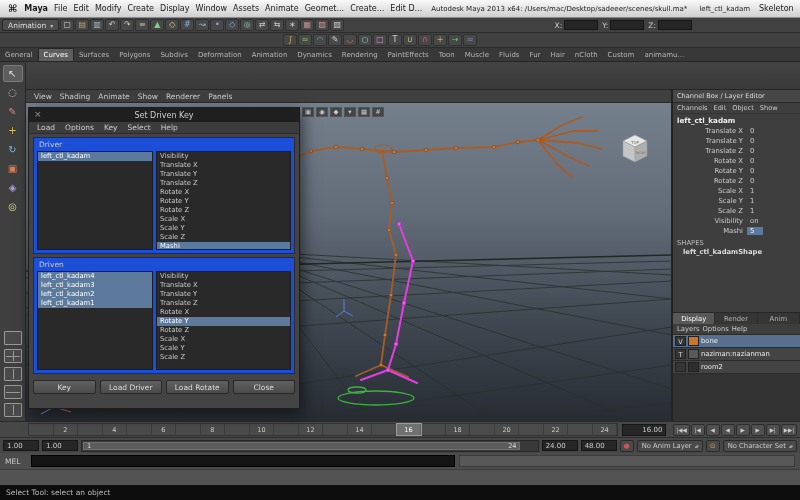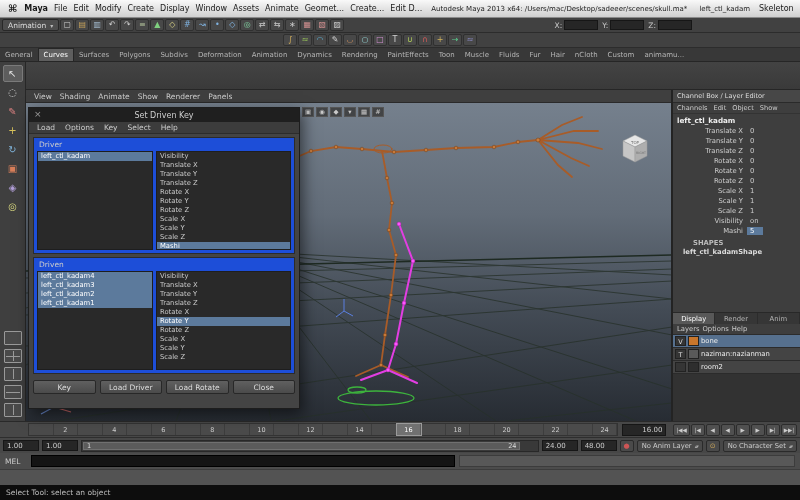--- a/index.html
+++ b/index.html
@@ -69,21 +69,21 @@
   
   #rightpanel{position:absolute;left:672px;top:90px;width:128px;height:331px;background:#3e3e3e;border-left:1px solid #232323;display:flex;flex-direction:column;overflow:hidden}
   #cb-header{height:13px;background:#474747;border-bottom:1px solid #2a2a2a;font-size:6.6px;color:#ddd;display:flex;align-items:center;padding:0 4px;white-space:nowrap}
   #cb-menu{height:11px;display:flex;gap:6px;font-size:6.6px;color:#ccc;align-items:center;padding:0 4px;border-bottom:1px solid #333}
   .cbmi{white-space:nowrap}
   #cb-object{font-size:7.2px;color:#eee;font-weight:bold;padding:2px 4px 1px}
   .cb-row{height:10px;display:flex;align-items:center;font-size:6.8px;color:#ccc}
   .cb-name{width:74px;text-align:right;padding-right:4px;white-space:nowrap}
   .cb-val{padding:0 3px;min-width:16px;white-space:nowrap}
   .cb-val.sel{background:#5c7a9c;color:#fff}
-  #cb-shapes{font-size:6.8px;color:#bbb;font-weight:bold;padding:3px 20px 0}
+  #cb-shapes{font-size:6.8px;color:#bbb;font-weight:normal;padding:3px 4px 0}
   #cb-shape{font-size:6.8px;color:#ddd;font-weight:bold;padding:1px 4px 0 10px;white-space:nowrap}
   .cb-spacer{height:56px}
   #le-tabs{display:flex;height:12px;background:#363636;border-top:1px solid #282828}
   .le-tab{flex:1;font-size:6.8px;color:#b5b5b5;display:flex;align-items:center;justify-content:center;border-right:1px solid #2c2c2c}
   .le-tab.sel{background:#585858;color:#fff}
   #le-menu{height:11px;display:flex;gap:3px;font-size:6.8px;color:#ccc;align-items:center;padding:0 4px;border-bottom:1px solid #2c2c2c}
   #le-list{flex:1;background:#323232}
   .le-row{height:13px;display:flex;align-items:center;gap:2px;padding:0 2px;background:#444;border-bottom:1px solid #2b2b2b}
   .le-row.sel{background:#56708e}
   .le-vis{width:11px;height:10px;background:#353535;border:1px solid #222;font-size:6.5px;color:#ddd;text-align:center;line-height:10px}

